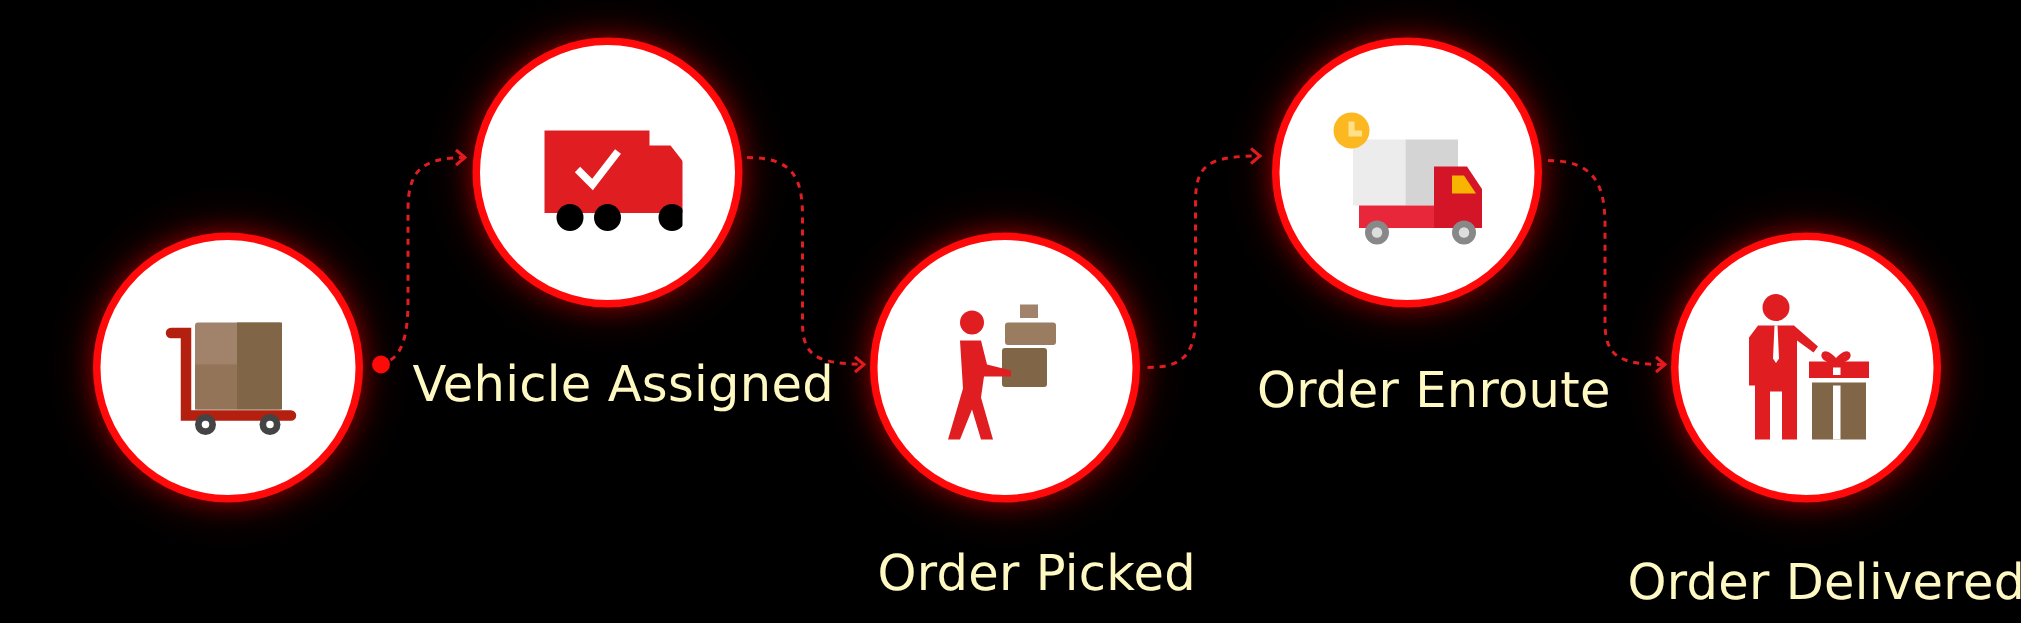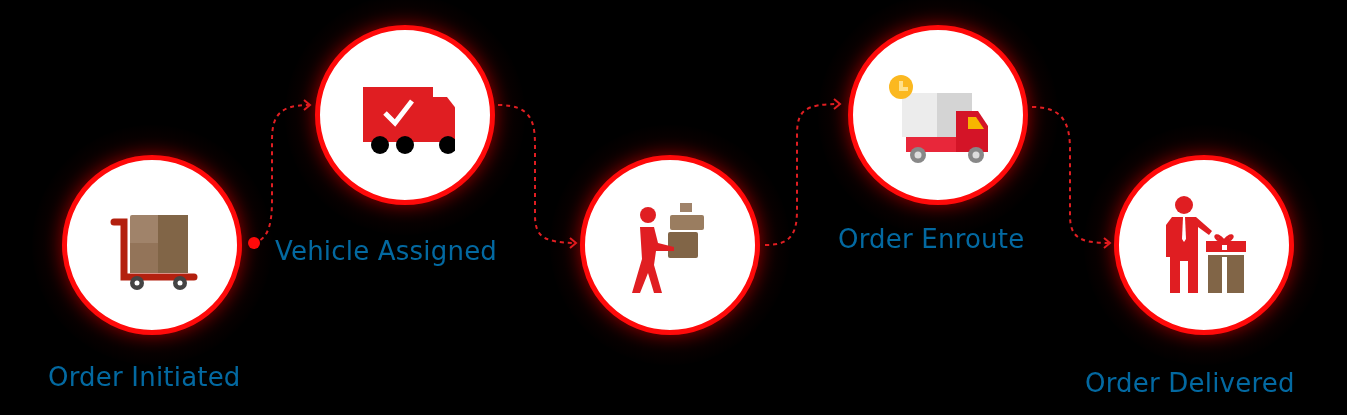--- a/index.html
+++ b/index.html
@@ -5,21 +5,21 @@
   html, body { margin:0; padding:0; }
   body { width:1347px; height:415px; background:#000; position:relative; overflow:hidden;
          font-family:"DejaVu Sans","Liberation Sans",sans-serif; }
   .stage { position:absolute; left:0; top:0; width:1347px; height:415px; }
   .glow { position:absolute; border-radius:50%;
           background:radial-gradient(circle, rgba(120,0,0,0.55) 0%, rgba(70,0,0,0.35) 45%, rgba(0,0,0,0) 72%); }
   .circle { position:absolute; width:180px; height:180px; border-radius:50%;
             background:#fff; border:5px solid #ff0a0a; box-sizing:border-box;
             box-shadow:0 0 18px rgba(255,0,0,0.55); display:flex; align-items:center; justify-content:center; }
   .circle svg { width:100px; height:100px; }
-  .label { position:absolute; color:#0369a1; font-size:26px; letter-spacing:0.2px; white-space:nowrap; }
+  .label { position:absolute; color:#fef9c3; font-size:33px; letter-spacing:0.2px; white-space:nowrap; }
   svg.connectors { position:absolute; left:0; top:0; }
 </style>
 </head>
 <body>
 
 <div class="stage">
 
   <div class="glow" style="left:32px;top:125px;width:240px;height:240px"></div>
   <div class="glow" style="left:285px;top:-5px;width:240px;height:240px"></div>
   <div class="glow" style="left:550px;top:125px;width:240px;height:240px"></div>
@@ -47,21 +47,20 @@
       <rect x="28" y="20" width="58" height="58" rx="2" fill="#a0836a"></rect>
       <rect x="56" y="20" width="30" height="58" fill="#816547"></rect>
       <rect x="28" y="48" width="28" height="30" fill="#937459"></rect>
       <path d="M12,27 L22,27 L22,82 L92,82" stroke="#b3200f" stroke-width="7" stroke-linecap="round" fill="none"></path>
       <circle cx="35" cy="88" r="7" fill="#444"></circle>
         <circle cx="35" cy="88" r="2.5" fill="#fff"></circle>
       <circle cx="78" cy="88" r="7" fill="#444"></circle>
         <circle cx="78" cy="88" r="2.5" fill="#fff"></circle>
     </svg>
   </div>
-  <div class="label" style="left:48px;top:362px">Order Initiated</div>
 
   <div class="circle" style="left:315px;top:25px">
     <svg viewBox="0 0 100 100">
       <rect x="8" y="22" width="70" height="55" fill="#e01e22"></rect>
       <path d="M88,32 L104,32 L118,50 L118,77 L88,77 Z" fill="#e01e22" transform="translate(-12,0)"></path>
       <path d="M30,48 L40,58 L57,36" stroke="#fff" stroke-width="5" fill="none"></path>
       <circle cx="25" cy="80" r="9" fill="#000"></circle>
         <circle cx="50" cy="80" r="9" fill="#000"></circle>
         <circle cx="93" cy="80" r="9" fill="#000"></circle>
     </svg>
@@ -70,37 +69,38 @@
 
   <div class="circle" style="left:580px;top:155px">
     <svg viewBox="0 0 100 100">
       <rect x="60" y="8" width="12" height="9" fill="#a0836a"></rect>
       <rect x="50" y="20" width="34" height="15" rx="2" fill="#9a7d60"></rect>
       <rect x="48" y="37" width="30" height="26" rx="2" fill="#816547"></rect>
       <circle cx="28" cy="20" r="8" fill="#e01e22"></circle>
       <path d="M20,32 L34,32 L38,48 L54,52 L54,56 L36,56 L34,70 L42,98 L34,98 L28,78 L20,98 L12,98 L22,64 Z" fill="#e01e22"></path>
     </svg>
   </div>
+  <div class="label" style="left:585px;top:362px">Order Picked</div>
 
   <div class="circle" style="left:848px;top:25px">
     <svg viewBox="0 0 100 100">
       <rect x="14" y="28" width="35" height="44" fill="#ececec"></rect>
       <rect x="49" y="28" width="35" height="44" fill="#d4d4d4"></rect>
       <rect x="18" y="72" width="50" height="15" fill="#e8273a"></rect>
       <path d="M68,46 L90,46 L102,64 L102,87 L68,87 Z" fill="#d41427"></path>
       <path d="M80,52 L88,52 L96,64 L80,64 Z" fill="#f7b500"></path>
       <circle cx="13" cy="22" r="12" fill="#fbb820"></circle>
       <path d="M13,16 L13,24 L20,24" stroke="#ffe08a" stroke-width="4" fill="none"></path>
       <circle cx="30" cy="90" r="8" fill="#888"></circle>
         <circle cx="30" cy="90" r="3.5" fill="#ddd"></circle>
       <circle cx="88" cy="90" r="8" fill="#888"></circle>
         <circle cx="88" cy="90" r="3.5" fill="#ddd"></circle>
     </svg>
   </div>
-  <div class="label" style="left:838px;top:224px">Order Enroute</div>
+  <div class="label" style="left:838px;top:240px">Order Enroute</div>
 
   <div class="circle" style="left:1114px;top:155px">
     <svg viewBox="0 0 100 100">
       <circle cx="30" cy="10" r="9" fill="#e01e22"></circle>
       <path d="M18,22 L42,22 L58,36 L55,40 L44,32 L44,98 L34,98 L34,66 L26,66 L26,98 L16,98 L16,62 L12,62 L12,30 Z" fill="#e01e22"></path>
       <path d="M29,22 L31,22 L32,44 L30,47 L28,44 Z" fill="#fff"></path>
       <path d="M70,46 C60,34 58,46 70,46 C80,34 82,46 70,46" stroke="#e01e22" stroke-width="3" fill="none"></path>
       <rect x="52" y="46" width="40" height="11" fill="#e01e22"></rect>
       <rect x="68" y="50" width="5" height="5" fill="#fff"></rect>
       <rect x="54" y="60" width="36" height="38" fill="#816547"></rect>

